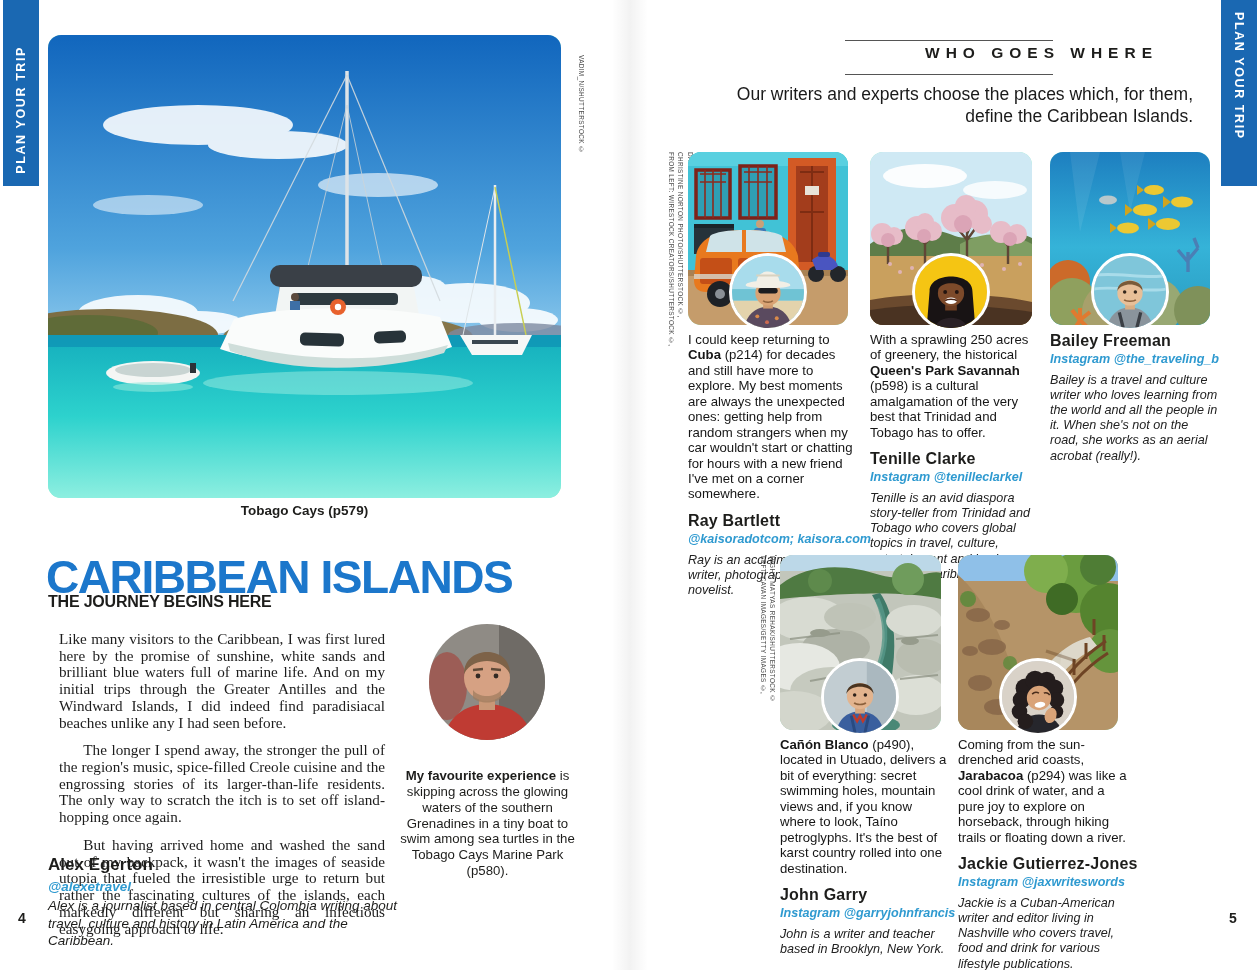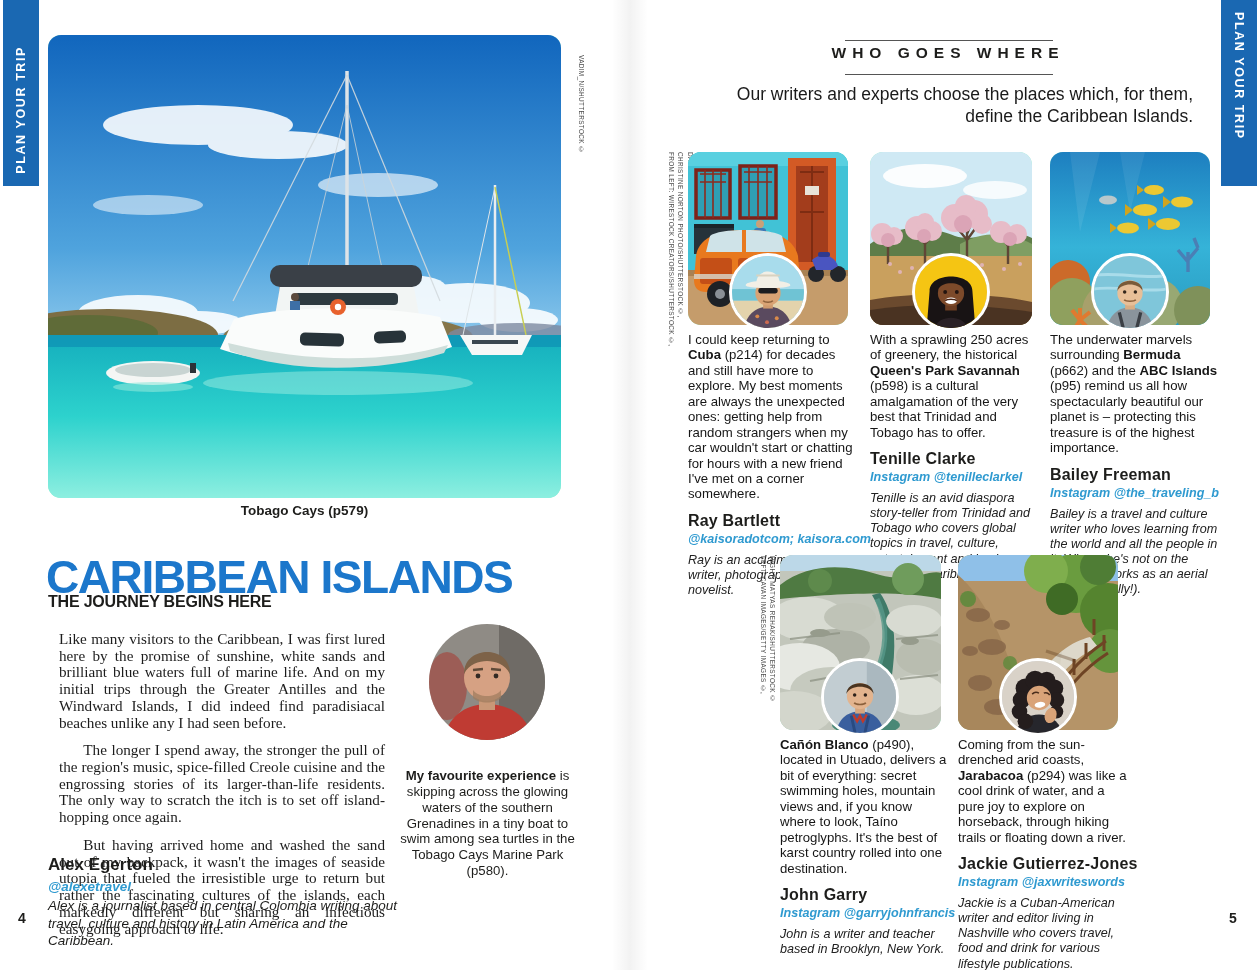--- a/index.html
+++ b/index.html
@@ -45,21 +45,21 @@
   .fav-avatar{position:absolute;left:429px;top:624px;width:116px;height:116px;
               border-radius:50%;overflow:hidden;}
   .fav-text{position:absolute;left:400px;top:768px;width:175px;text-align:center;
             font-size:13.2px;line-height:1.2;}
   .fav-text b{font-weight:bold;}
   .page-num{position:absolute;font-size:14px;font-weight:bold;}
   .pn-left{left:18px;top:910px;}
   .pn-right{left:1229px;top:910px;}
 
   
-  .wgw-head{position:absolute;left:738px;top:44px;width:420px;text-align:center;
+  .wgw-head{position:absolute;left:738px;top:44px;width:420px;text-align:right;
             font-size:15.5px;font-weight:bold;letter-spacing:6px;color:#1d1d1b;}
   .wgw-rule{position:absolute;left:845px;width:208px;height:0;border-top:1.6px solid #555;}
   .rule-top{top:40px;}
   .rule-bottom{top:74px;}
   .wgw-sub{position:absolute;left:705px;top:84px;width:488px;text-align:right;
            font-size:17.5px;line-height:1.25;color:#1a1a1a;}
 
   .avatar{position:absolute;width:72px;height:72px;border:3px solid #fff;border-radius:50%;
           overflow:hidden;background:#ccc;}
   .avatar svg,.fav-avatar svg{display:block;width:100%;height:100%;}
@@ -390,21 +390,20 @@
     <p class="handle">@kaisoradotcom; kaisora.com</p>
     <p class="bio">Ray is an acclaimed travel writer, photographer and novelist.</p>
   </div>
   <div class="col" style="left:870px;top:332px;">
     <p class="ptext"><span>With a sprawling 250 acres of greenery, the historical </span><b>Queen's Park Savannah</b><span> (p598) is a cultural amalgamation of the very best that Trinidad and Tobago has to offer.</span></p>
     <h3>Tenille Clarke</h3>
     <p class="handle">Instagram @tenilleclarkel</p>
     <p class="bio">Tenille is an avid diaspora story-teller from Trinidad and Tobago who covers global topics in travel, culture, entertainment and business through a Caribbean lens.</p>
   </div>
   <div class="col" style="left:1050px;top:332px;">
-    <p class="ptext"><span>The underwater marvels surrounding </span><b>Bermuda</b><span> (p662) and the </span><b>ABC Islands</b><span> (p95) remind us all how spectacularly beautiful our planet is – protecting this treasure is of the highest importance.</span></p>
     <h3>Bailey Freeman</h3>
     <p class="handle">Instagram @the_traveling_b</p>
     <p class="bio">Bailey is a travel and culture writer who loves learning from the world and all the people in it. When she's not on the road, she works as an aerial acrobat (really!).</p>
   </div>
 
   <div class="credit" style="left:758px;top:556px;">
     <span>LEFT: CAVAN IMAGES/GETTY IMAGES ©,</span>
     <span>RIGHT: MATYAS REHAK/SHUTTERSTOCK ©</span>
   </div>
 

